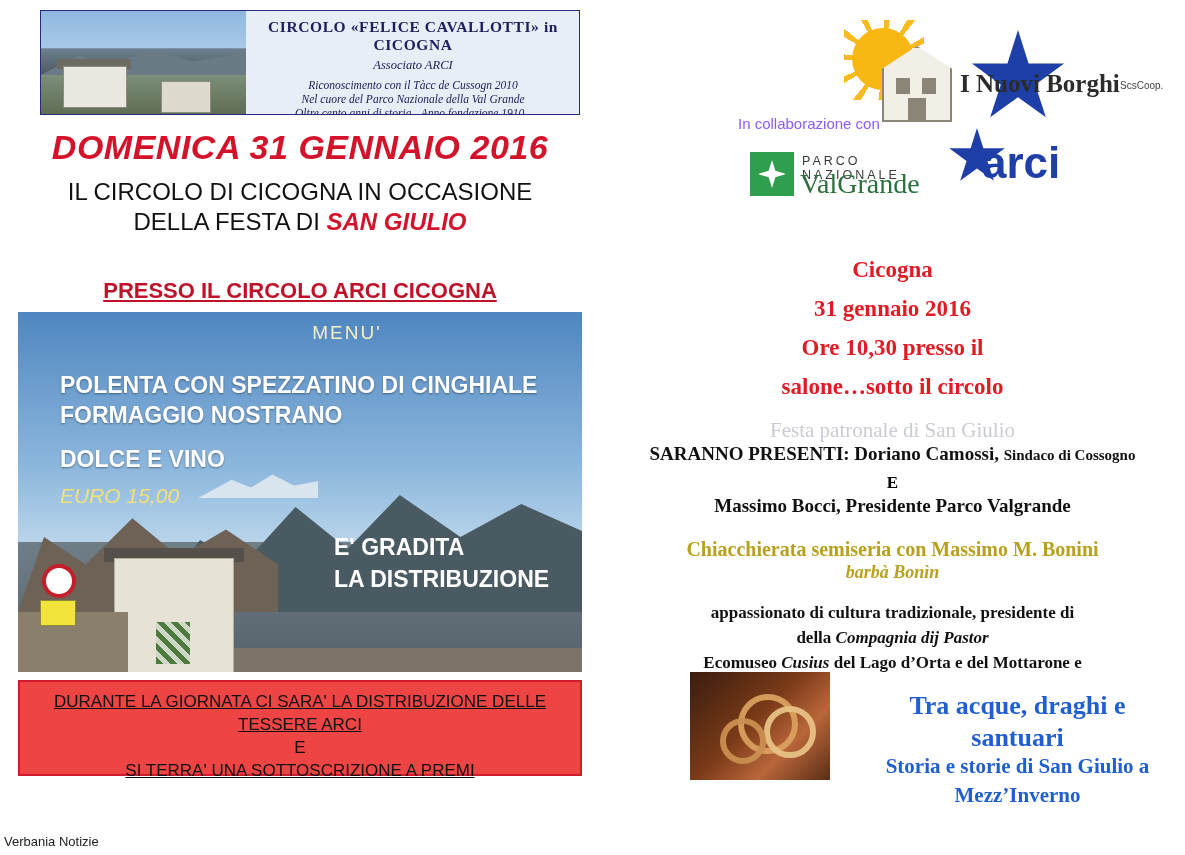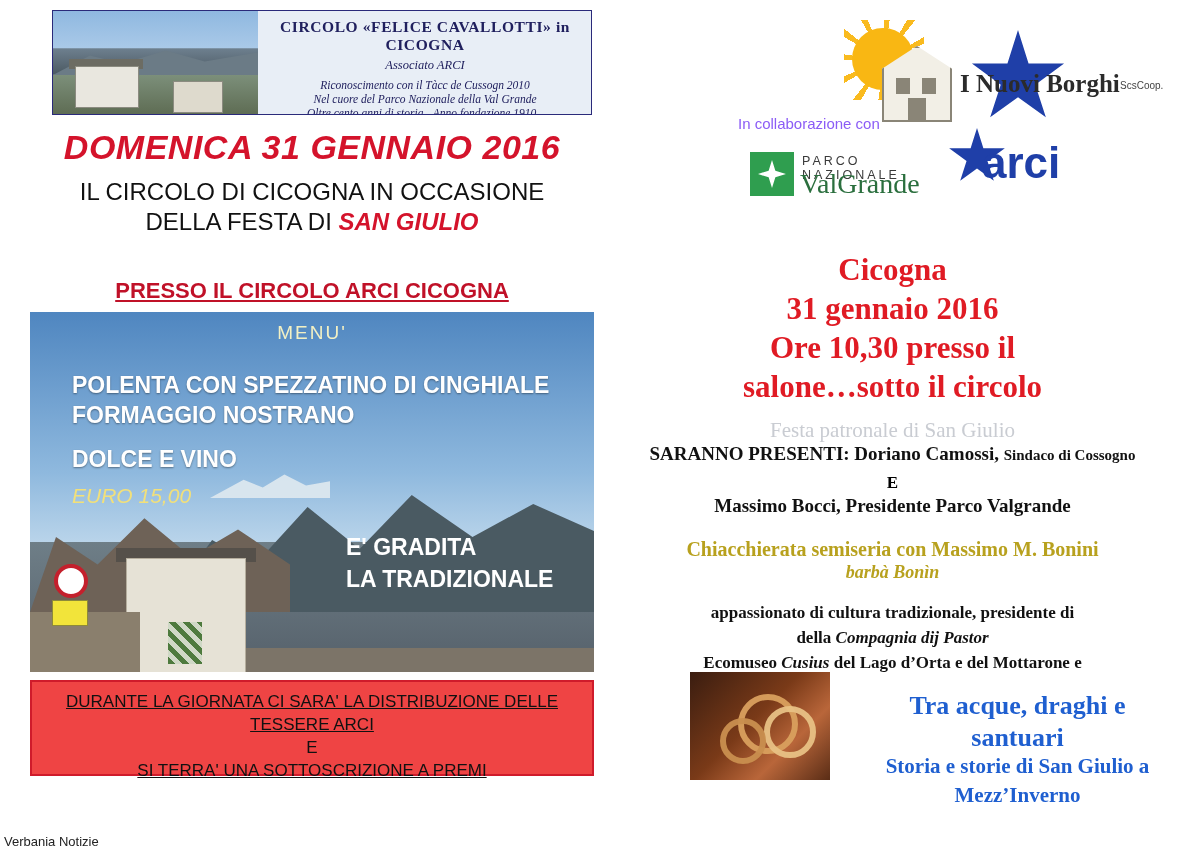--- a/index.html
+++ b/index.html
@@ -1,20 +1,20 @@
 <!DOCTYPE html>
 <html><head>
 <meta charset="utf-8">
 <style>
   html,body{margin:0;padding:0;background:#ffffff;}
   body{width:1185px;height:855px;overflow:hidden;font-family:"Liberation Sans",sans-serif;position:relative;}
   .page{position:relative;width:1185px;height:855px;background:#fff;}
 
   
-  .left{position:absolute;left:12px;top:0;width:600px;height:705px;}
+  .left{position:absolute;left:0;top:0;width:600px;height:705px;}
 
   .header-box{position:absolute;left:40px;top:10px;width:540px;height:105px;border:1px solid #2a2a7a;box-sizing:border-box;background:#e8eef6;overflow:hidden;}
   .header-photo{position:absolute;left:0;top:0;width:205px;height:105px;background:
      linear-gradient(#8fb8e0 0%,#a9c9e8 35%,#6d7f8e 36%,#4c5a63 60%,#7c8f7a 61%,#5d6b52 100%);}
   .header-photo .hut{position:absolute;left:22px;top:55px;width:62px;height:40px;background:#e9e7df;border:1px solid #8b8b80;}
   .header-photo .roof{position:absolute;left:16px;top:48px;width:74px;height:10px;background:#6c6c63;}
   .header-photo .hut2{position:absolute;left:120px;top:70px;width:48px;height:30px;background:#dedacd;border:1px solid #8b8b80;}
   .header-photo .ridge{position:absolute;left:0;top:34px;width:205px;height:30px;background:#6b7b86;clip-path:polygon(0 100%,18% 35%,34% 62%,55% 18%,74% 55%,100% 25%,100% 100%);}
   .header-text{position:absolute;left:208px;top:2px;right:2px;text-align:center;color:#20205e;}
   .ht1{font-family:"Liberation Serif",serif;font-size:15.5px;letter-spacing:.6px;font-weight:600;margin-top:5px;}
@@ -44,21 +44,21 @@
     clip-path:polygon(0 100%,10% 40%,26% 62%,44% 25%,62% 56%,80% 34%,100% 62%,100% 100%);}
   .mp-house{position:absolute;left:96px;top:246px;width:118px;height:114px;background:#e6e2d6;border:1px solid #b5ae9e;}
   .mp-roof{position:absolute;left:86px;top:236px;width:140px;height:14px;background:#55504a;}
   .mp-deco{position:absolute;left:138px;top:310px;width:34px;height:42px;background:
     repeating-linear-gradient(45deg,#4e7a3e 0 5px,#cfd8c6 5px 10px);}
   .mp-wall{position:absolute;left:0;top:300px;width:110px;height:60px;background:#8a7f6d;}
   .mp-sign{position:absolute;left:24px;top:252px;width:26px;height:26px;border-radius:50%;background:#fff;border:4px solid #c4202c;}
   .mp-sign2{position:absolute;left:22px;top:288px;width:34px;height:24px;background:#f2e43a;border:1px solid #8d8a3a;}
   .mp-ground{position:absolute;left:0;top:336px;width:564px;height:24px;background:#7c7468;}
 
-  .mp-menu{position:absolute;left:0;top:10px;width:564px;text-align:center;color:#f2f0c4;font-size:19px;letter-spacing:2px;}
+  .mp-menu{position:absolute;left:0;top:10px;width:564px;text-align:center;color:#f2f0c4;font-size:19px;letter-spacing:2px;padding-left:47px;}
   .mp-item{position:absolute;left:42px;color:#ffffff;font-weight:bold;font-size:23px;text-shadow:0 1px 2px rgba(0,0,0,.4);}
   .mp-i1{top:60px;}
   .mp-i2{top:90px;}
   .mp-i3{top:134px;}
   .mp-price{position:absolute;left:42px;top:172px;color:#f2e07a;font-style:italic;font-size:21px;}
   .mp-r1{position:absolute;left:316px;top:222px;color:#ffffff;font-weight:bold;font-size:23px;}
   .mp-r2{position:absolute;left:316px;top:254px;color:#ffffff;font-weight:bold;font-size:23px;}
 
   .redbox{position:absolute;left:18px;top:680px;width:564px;height:96px;border:2px solid #cf1b2b;box-sizing:border-box;background:#ef4444;}
   .redbox div{text-align:center;color:#111;font-size:17px;}
@@ -98,21 +98,21 @@
     clip-path:polygon(50% 0,62% 38%,100% 50%,62% 62%,50% 100%,38% 62%,0 50%,38% 38%);}
   .parco-t1{position:absolute;left:52px;top:6px;font-size:12.5px;letter-spacing:3px;color:#3a3a3a;}
   .parco-t2{position:absolute;left:50px;top:20px;font-size:28px;color:#2b6f3e;font-family:"Liberation Serif",serif;}
 
   .logo-arci{position:absolute;left:348px;top:134px;width:180px;height:62px;}
   .arci-star{position:absolute;left:0;top:-6px;width:58px;height:58px;background:#1f3fa8;
     clip-path:polygon(50% 0%,61% 35%,98% 35%,68% 57%,79% 91%,50% 70%,21% 91%,32% 57%,2% 35%,39% 35%);}
   .arci-txt{position:absolute;left:34px;top:4px;font-size:44px;font-weight:bold;color:#1f3fa8;font-family:"Liberation Sans",sans-serif;}
 
   .r-title{position:absolute;left:0;top:250px;width:585px;text-align:center;color:#e01b24;
-     font-family:"Liberation Serif",serif;font-weight:bold;font-size:31px;line-height:39px;}
+     font-family:"Liberation Serif",serif;font-weight:bold;font-size:23px;line-height:39px;}
   .r-ghost{position:absolute;left:0;top:418px;width:585px;text-align:center;color:#c9ccd2;
      font-family:"Liberation Serif",serif;font-size:21px;}
   .r-pres{position:absolute;left:0;top:443px;width:585px;text-align:center;color:#111;
      font-family:"Liberation Serif",serif;font-weight:bold;font-size:19px;}
   .r-pres .small{font-size:15px;}
   .r-e{position:absolute;left:0;top:473px;width:585px;text-align:center;font-family:"Liberation Serif",serif;font-weight:bold;font-size:17px;}
   .r-pres2{position:absolute;left:0;top:495px;width:585px;text-align:center;color:#111;
      font-family:"Liberation Serif",serif;font-weight:bold;font-size:19px;}
   .r-chiac{position:absolute;left:0;top:538px;width:585px;text-align:center;color:#b8a11e;
      font-family:"Liberation Serif",serif;font-weight:bold;font-size:20px;}
@@ -179,21 +179,21 @@
       <div class="mp-wall"></div>
       <div class="mp-sign"></div>
       <div class="mp-sign2"></div>
 
       <div class="mp-menu">MENU'</div>
       <div class="mp-item mp-i1">POLENTA CON SPEZZATINO DI CINGHIALE</div>
       <div class="mp-item mp-i3">DOLCE E VINO</div>
       <div class="mp-item mp-i2">FORMAGGIO NOSTRANO</div>
       <div class="mp-price">EURO 15,00</div>
       <div class="mp-r1">E' GRADITA</div>
-      <div class="mp-r2">LA TRADIZIONALE</div>
+      <div class="mp-r2">LA DISTRIBUZIONE</div>
     </div>
 
     <div class="redbox">
       <div class="rb1">DURANTE LA GIORNATA CI SARA' LA DISTRIBUZIONE DELLE</div>
       <div class="rb2">TESSERE ARCI</div>
       <div class="rb3">E</div>
       <div class="rb4">SI TERRA' UNA SOTTOSCRIZIONE A PREMI</div>
     </div>
 
   </div>

